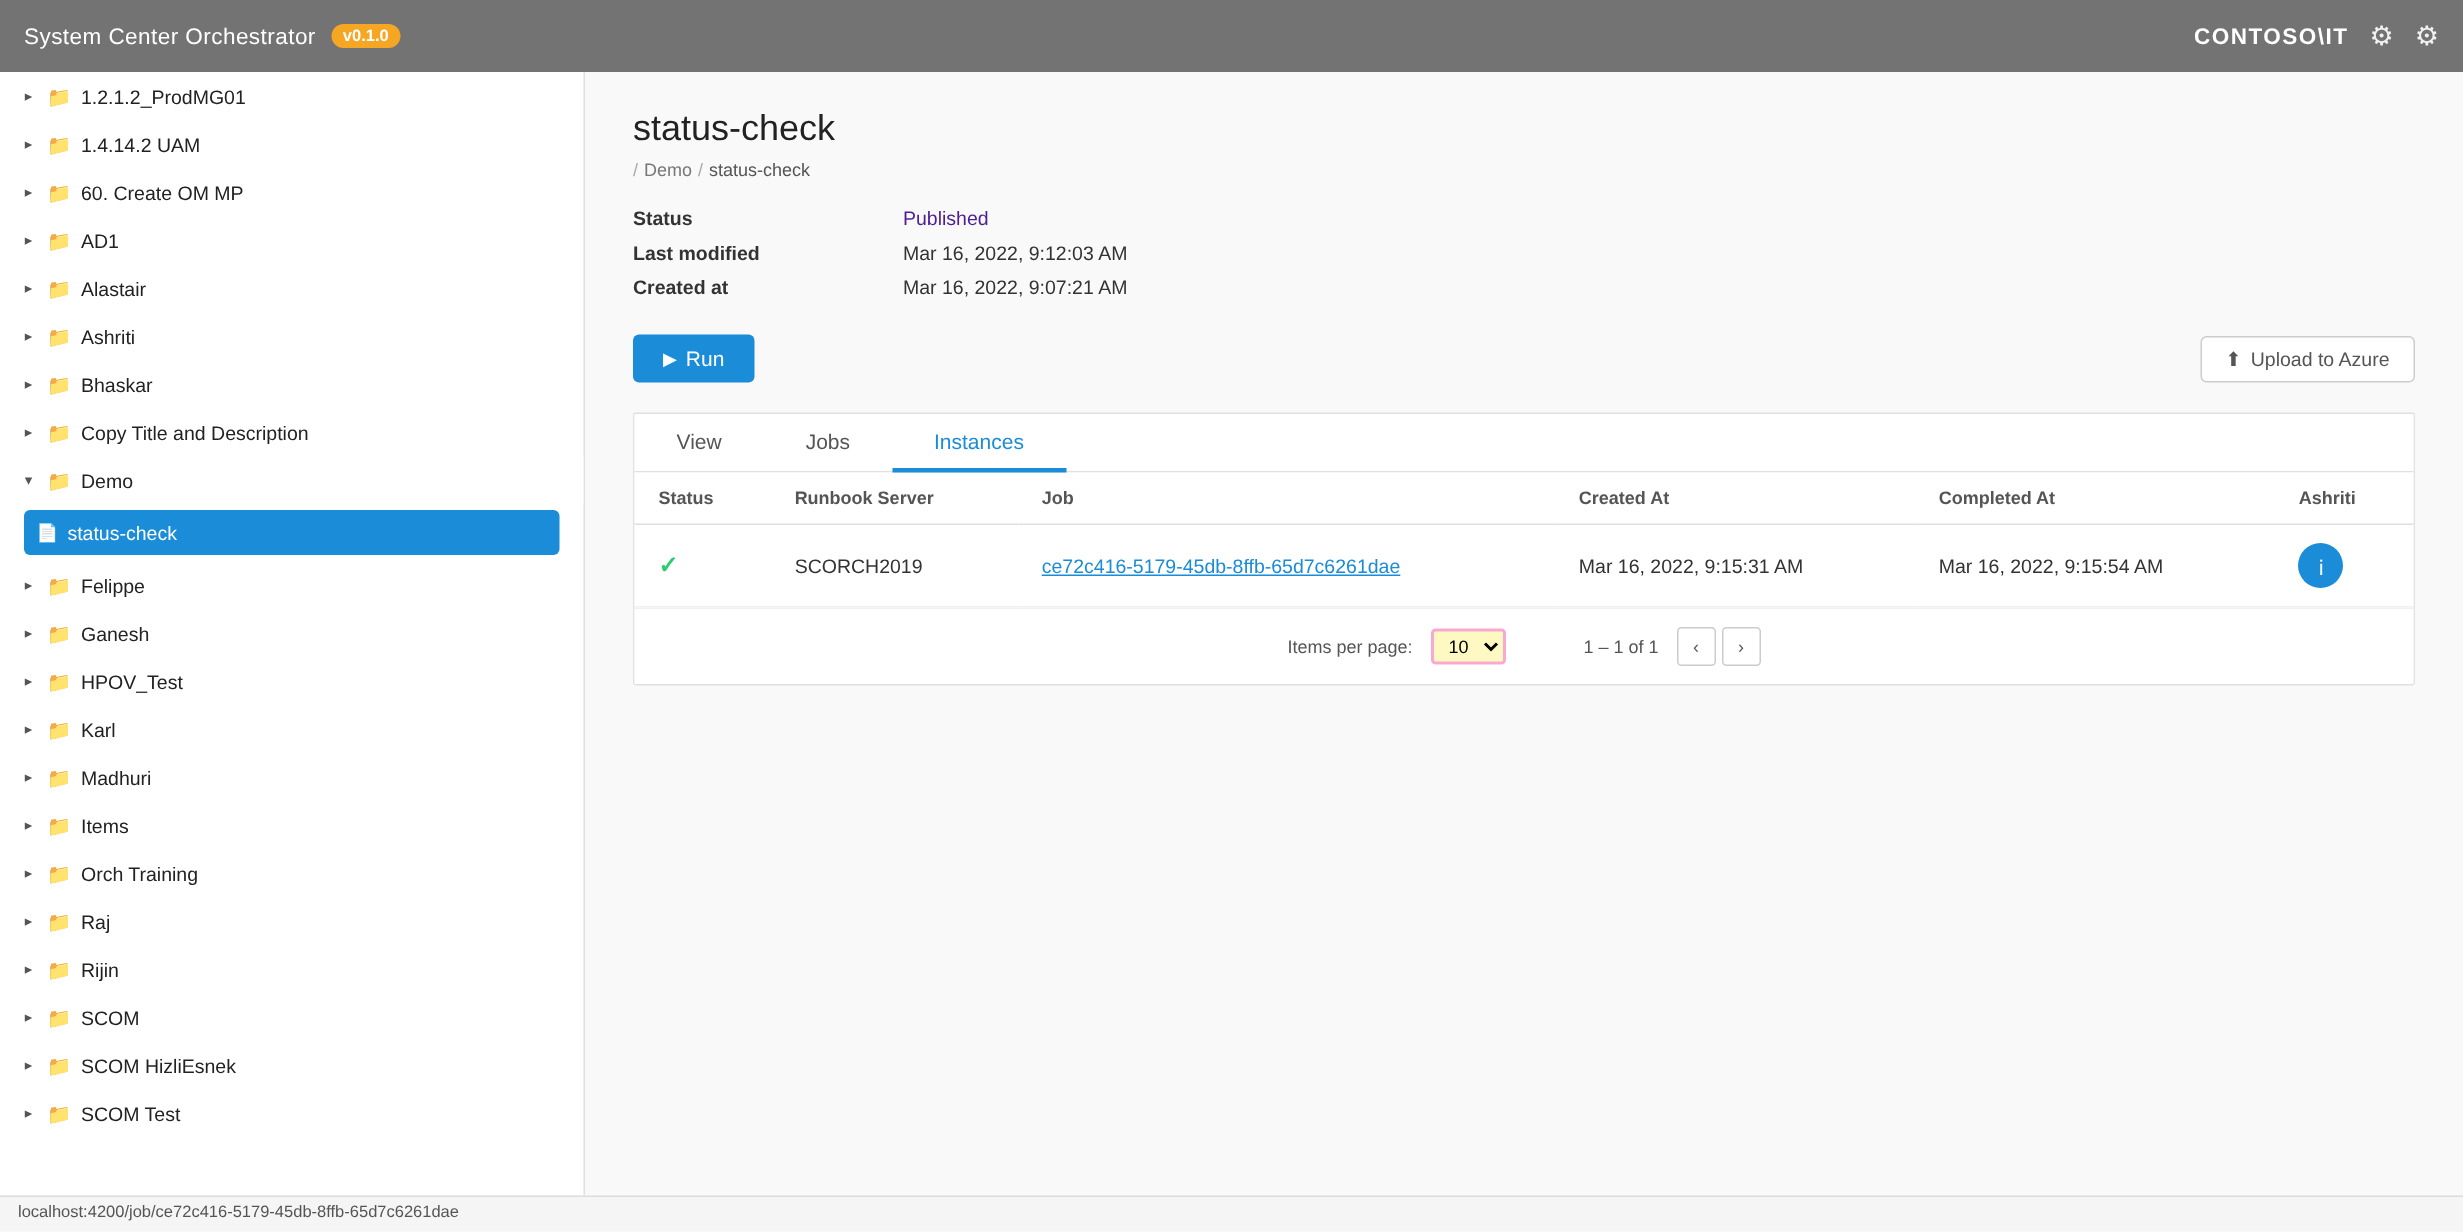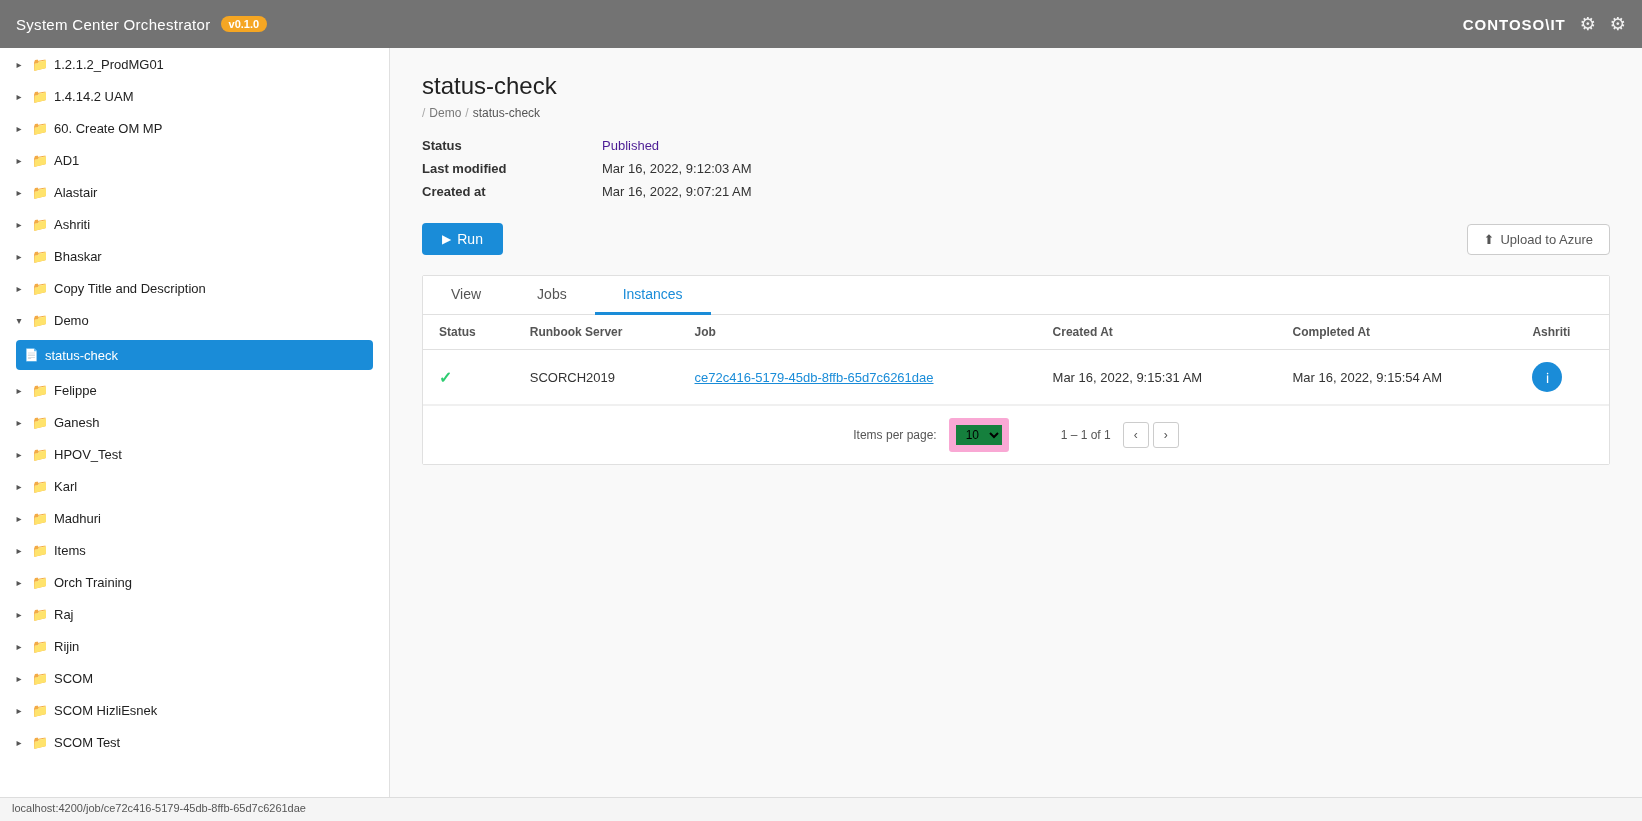--- a/index.html
+++ b/index.html
@@ -315,25 +315,25 @@
       display: flex;
       align-items: center;
       justify-content: center;
       padding: 12px 16px;
       gap: 12px;
       background: #fff;
       border-top: 1px solid #f0f0f0;
     }
     .pagination-label { font-size: 12px; color: #555; }
     .pagination-select {
-      border: 7px solid #f9a8d4;
+      border: 2px solid #f9a8d4;
       border-radius: 3px;
       padding: 2px 6px;
       font-size: 12px;
-      background: #15803d;
+      background: #fef9c3;
     }
     .pagination-info { font-size: 12px; color: #555; margin-left: 40px; }
     .pagination-nav {
       display: flex;
       gap: 4px;
     }
     .nav-btn {
       background: none;
       border: 1px solid #ccc;
       border-radius: 3px;

